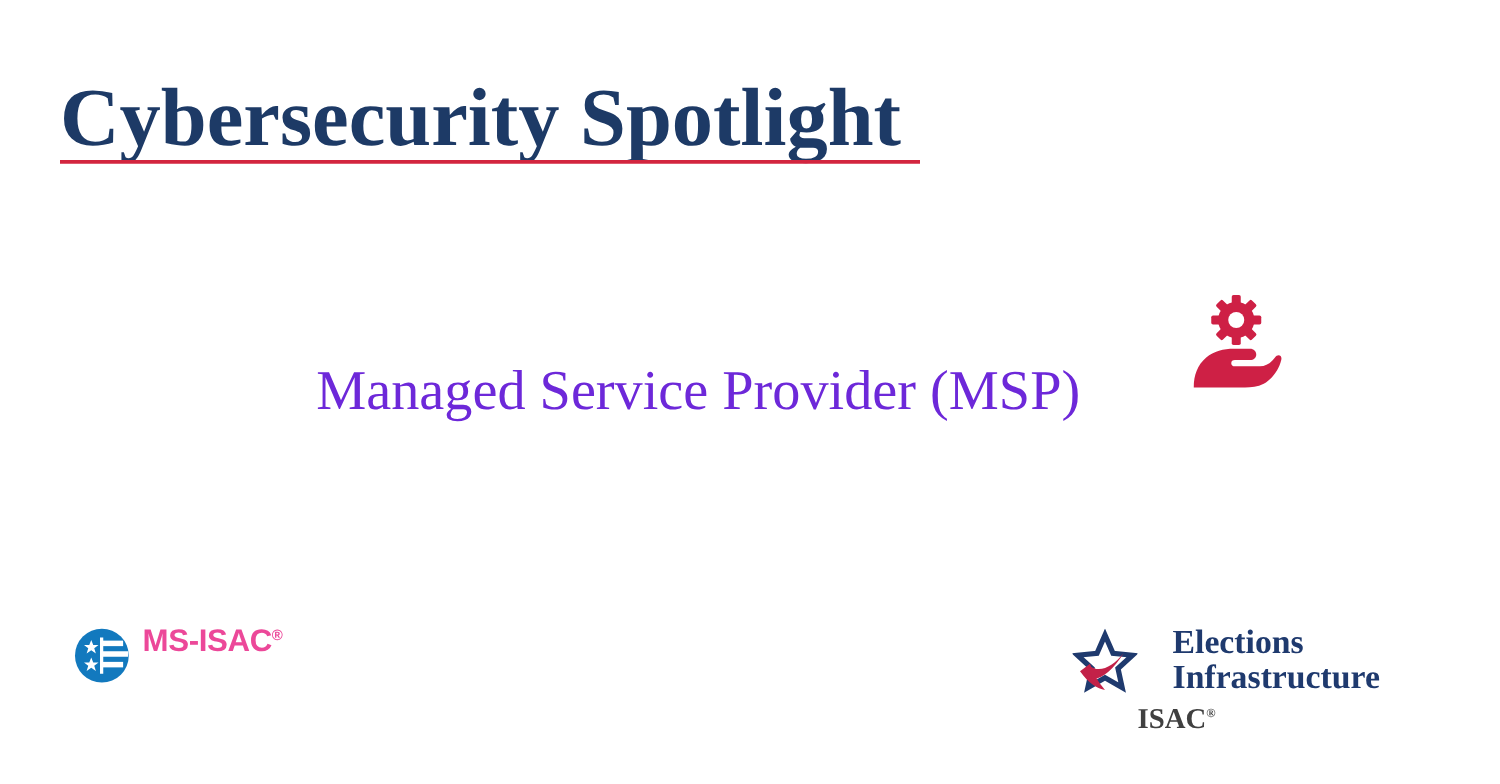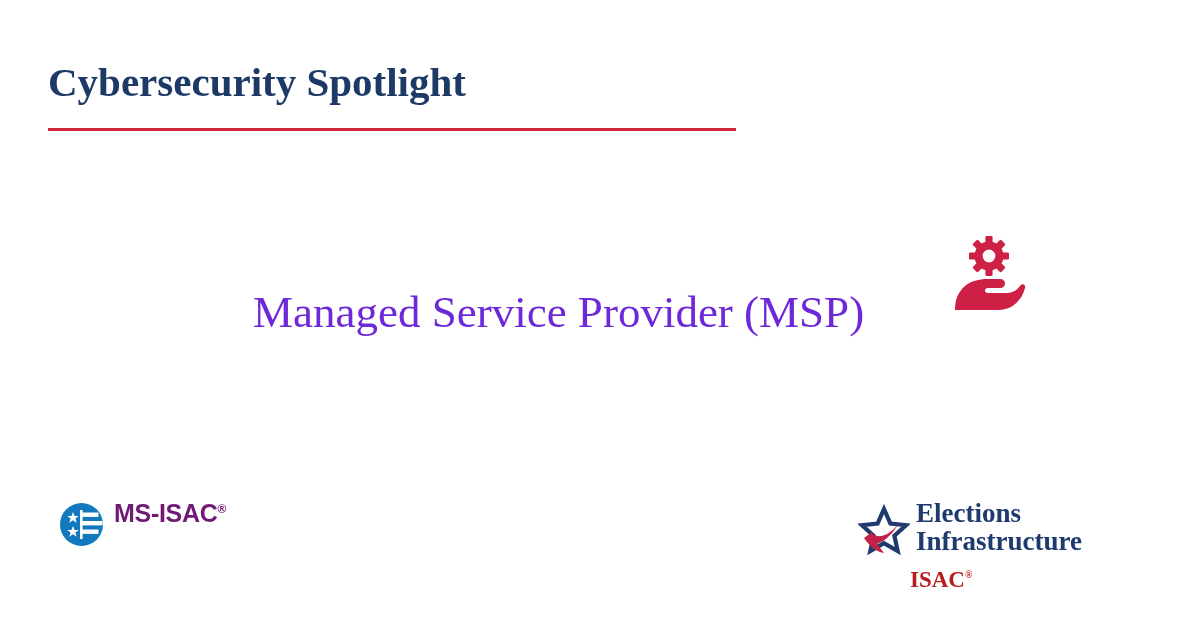--- a/index.html
+++ b/index.html
@@ -22,21 +22,21 @@
   
   .title-block {
     position: absolute;
     left: 48px;
     top: 62px;
     width: 700px;
   }
   .title-text {
     font-family: "Liberation Serif", serif;
     font-weight: bold;
-    font-size: 41px;
+    font-size: 66px;
     line-height: 1.0;
     color: #1d3a66;
     letter-spacing: 0px;
     white-space: nowrap;
   }
   .title-rule {
     position: absolute;
     left: 48px;
     top: 128px;
     width: 688px;
@@ -82,21 +82,21 @@
   }
   .msisac-words {
     margin-left: 10px;
     padding-top: 1px;
   }
   .msisac-wordmark {
     font-family: "Liberation Sans", sans-serif;
     font-weight: bold;
     font-size: 25px;
     line-height: 1.0;
-    color: #701a75;
+    color: #ec4899;
     letter-spacing: -0.3px;
     white-space: nowrap;
   }
   .msisac-wordmark .reg {
     font-size: 12px;
     vertical-align: super;
     font-weight: bold;
   }
   .msisac-tagline {
     font-family: "Liberation Sans", sans-serif;
@@ -111,21 +111,22 @@
     font-size: 10px;
     vertical-align: super;
   }
 
   
   .ei-isac {
     position: absolute;
     left: 858px;
     top: 500px;
     display: flex;
-    align-items: flex-end;
+    align-items: center;
+    gap: 22px;
   }
   .ei-star {
     width: 52px;
     height: 52px;
     flex: 0 0 52px;
     margin-top: 2px;
   }
   .ei-words {
     margin-left: 6px;
   }
@@ -135,22 +136,22 @@
     font-size: 27px;
     line-height: 1.03;
     color: #1f3a6e;
     white-space: nowrap;
   }
   .ei-isac-text {
     font-family: "Liberation Serif", serif;
     font-weight: bold;
     font-size: 23px;
     line-height: 1.05;
-    color: #b91c1c;
-    margin-top: 12px;
+    color: #404040;
+    margin-top: 7px;
     margin-left: 52px;
     white-space: nowrap;
   }
   .ei-isac-text .reg {
     font-size: 10px;
     vertical-align: super;
   }
 </style>
 </head>
 <body>

